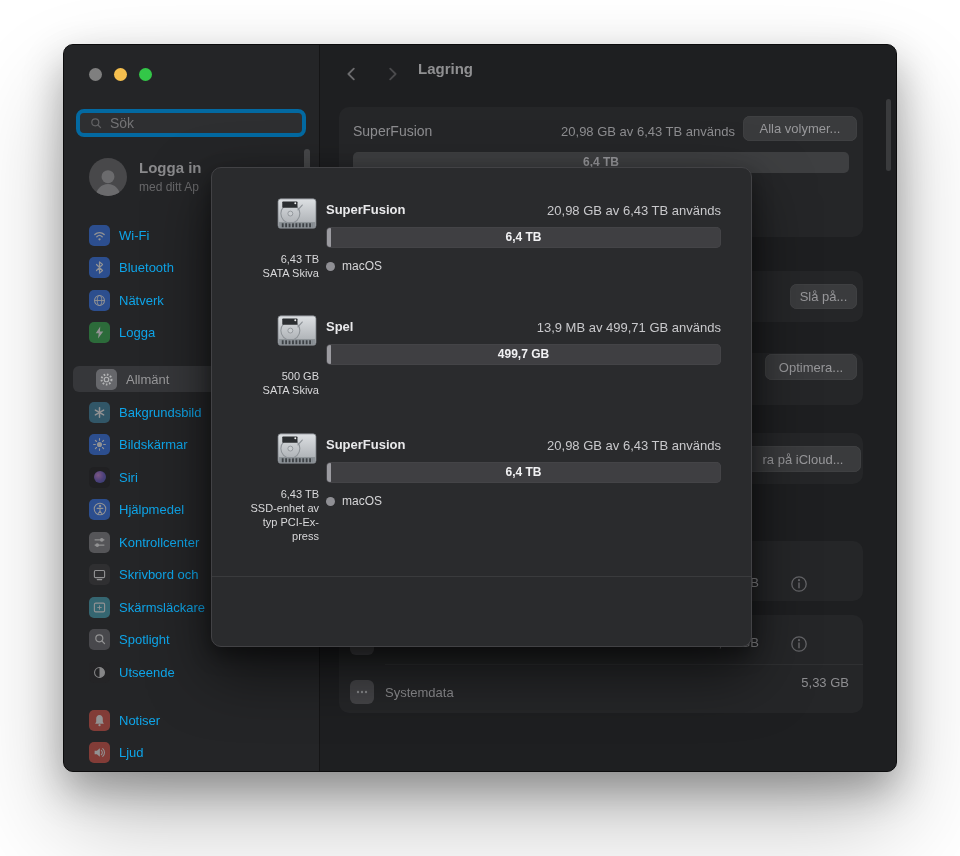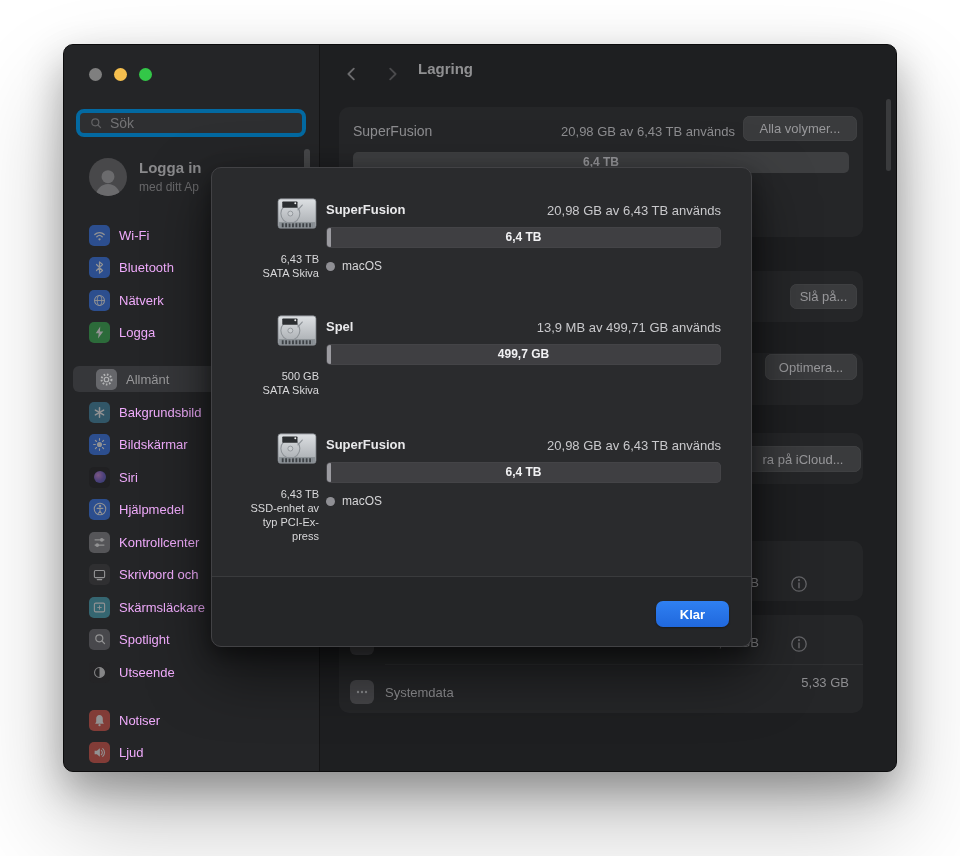--- a/index.html
+++ b/index.html
@@ -40,21 +40,21 @@
   .acc-title{position:absolute;left:63px;top:8px;font-size:15px;font-weight:700;color:#8a8a8c;}
   .acc-sub{position:absolute;left:63px;top:29px;font-size:12px;color:#68686a;}
 
   .side-scrollthumb{position:absolute;left:240px;top:104px;width:6px;height:38px;border-radius:3px;background:#47484a;}
 
   
   .side-item{position:absolute;left:9px;width:237px;height:26px;display:flex;align-items:center;gap:9px;padding-left:16px;box-sizing:border-box;border-radius:6px;overflow:hidden;white-space:nowrap;}
   .side-item.selected{background:#36373a;padding-left:23px;}
   .sicon{width:21px;height:21px;border-radius:5px;flex:0 0 auto;display:flex;align-items:center;justify-content:center;opacity:.5;}
   .side-item.selected .sicon{opacity:.62;}
-  .slabel{font-size:13px;color:#f0abfc;}
+  .slabel{font-size:13px;color:#0ea5e9;}
 
   
   .nav-chevron{position:absolute;top:20px;width:18px;height:18px;opacity:.9;}
   .page-title{position:absolute;left:98px;top:15px;font-size:15px;font-weight:700;color:#909092;}
 
   
   .card{position:absolute;background:#252628;border-radius:10px;}
   .row-label{font-size:13px;color:#8d8d90;}
   .gbtn{
     position:absolute;background:#3a3b3d;border-radius:7px;color:#98989b;font-size:13px;
@@ -513,18 +513,13 @@
         <span class="bar-label">6,4 TB</span>
       </div>
       <div class="legend">
         <span class="legend-dot"></span>
         <span class="legend-label">macOS</span>
       </div>
     </div>
   </div>
 
   <div class="dialog-sep"></div>
-  <div class="dialog-footer">
-    <div class="done-btn">
-      <span>Klar</span>
-    </div>
-  </div>
 </div>
 
 </body></html>

